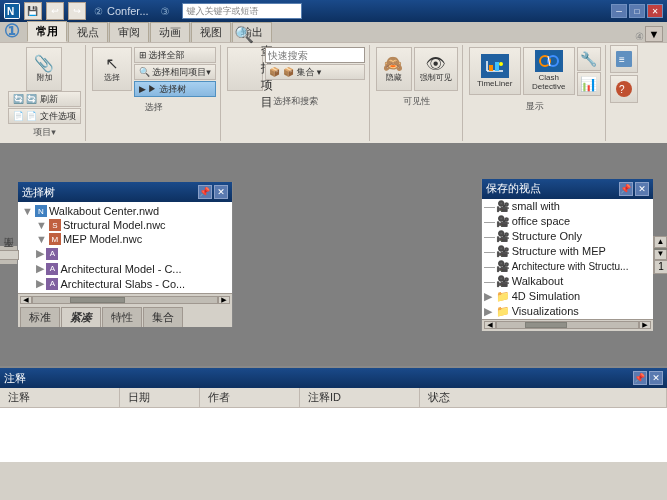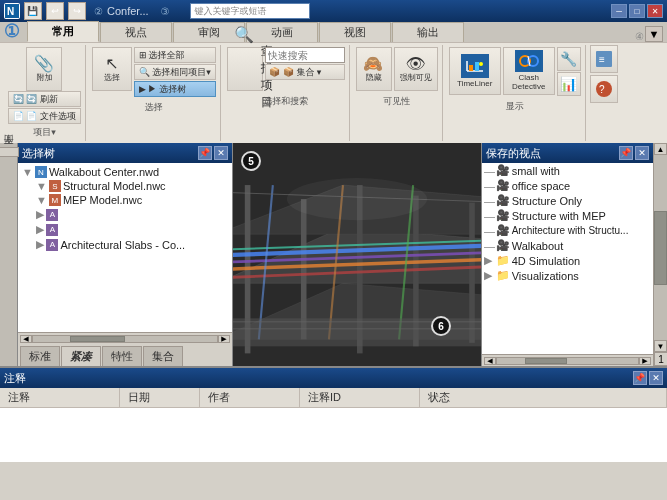--- a/index.html
+++ b/index.html
@@ -24,21 +24,21 @@
     .qa-btn { width: 18px; height: 18px; background: #e8e4dc; border: 1px solid #b0a090; display: flex; align-items: center; justify-content: center; cursor: pointer; font-size: 9px; }
     .ribbon-tabs {
       height: 20px;
       background: #c8c4bc;
       display: flex;
       align-items: flex-end;
       padding: 0 4px;
       gap: 1px;
     }
     .ribbon-tab {
-      padding: 2px 24px;
+      padding: 2px 8px;
       font-size: 11px;
       background: #d8d4cc;
       border: 1px solid #b0a898;
       border-bottom: none;
       cursor: pointer;
       color: #333;
       font-family: Liberation Mono, monospace;
     }
     .ribbon-tab.active {
       background: #e8e4dc;
@@ -126,20 +126,21 @@
       text-align: center;
       color: #333;
     }
     .clash-btn-icon { width: 28px; height: 24px; background: #2060a0; display: flex; align-items: center; justify-content: center; }
 
     
     .main-area {
       display: flex;
       height: 223px;
       background: #808080;
+      align-items: center;
     }
 
     
     .left-panel {
       width: 215px;
       background: #d4d0c8;
       border-right: 1px solid #888;
       display: flex;
       flex-direction: column;
     }
@@ -338,42 +339,42 @@
       justify-content: center;
       z-index: 10;
     }
 
     .input-search {
       height: 16px;
       border: 1px solid #a09890;
       background: white;
       padding: 0 2px;
       font-size: 10px;
-      width: 80px;
+      width: 100px;
     }
   </style>
 </head>
 <body>
 
 <div class="title-bar">
   <div class="title-bar-left">
     <div class="title-bar-icon">
       <svg viewBox="0 0 14 14" fill="none">
         <rect width="14" height="14" fill="#1060a0"></rect>
         <text x="2" y="11" font-size="10" fill="white" font-weight="bold">N</text>
       </svg>
     </div>
 
     <div class="qa-btn">💾</div>
     <div class="qa-btn">↩</div>
     <div class="qa-btn">↪</div>
     <span style="color:#8aaBcc; font-size:10px; margin-left:4px;">② </span>
     <span class="title-text">Confer...</span>
     <span style="color:#8aaBcc; font-size:10px; margin-left:8px;">③</span>
-    <div style="display:flex; align-items:center; margin-left:16px; gap:2px;">
+    <div style="display:flex; align-items:center; margin-left:8px; gap:2px;">
       <div style="width:120px; height:16px; background:white; border:1px solid #5a80b0; display:flex; align-items:center; padding:0 4px;">
         <span style="color:#888; font-size:9px;">键入关键字或短语</span>
       </div>
     </div>
   </div>
   <div class="title-controls">
     <div class="title-btn">─</div>
     <div class="title-btn">□</div>
     <div class="title-btn" style="background:#c04040;">✕</div>
   </div>
@@ -554,20 +555,21 @@
         <span class="file-icon nwc-icon">M</span>
         <span>MEP Model.nwc</span>
       </div>
       <div class="tree-item" style="padding-left:16px;">
         <span style="color:#888;">▶</span>
         <span class="file-icon nwc-icon" style="background:#8060a0;">A</span>
       </div>
       <div class="tree-item" style="padding-left:16px;">
         <span style="color:#888;">▶</span>
         <span class="file-icon nwc-icon" style="background:#8060a0;">A</span>
+        <span>Architectural Model - C...</span>
       </div>
       <div class="tree-item" style="padding-left:16px;">
         <span style="color:#888;">▶</span>
         <span class="file-icon nwc-icon" style="background:#8060a0;">A</span>
         <span>Architectural Slabs - Co...</span>
       </div>
     </div>
 
     <div class="scrollbar-h">
       <div style="width:12px; height:8px; background:#d4d0c8; border:1px solid #a09890; display:flex; align-items:center; justify-content:center; font-size:7px; cursor:pointer;">◀</div>

